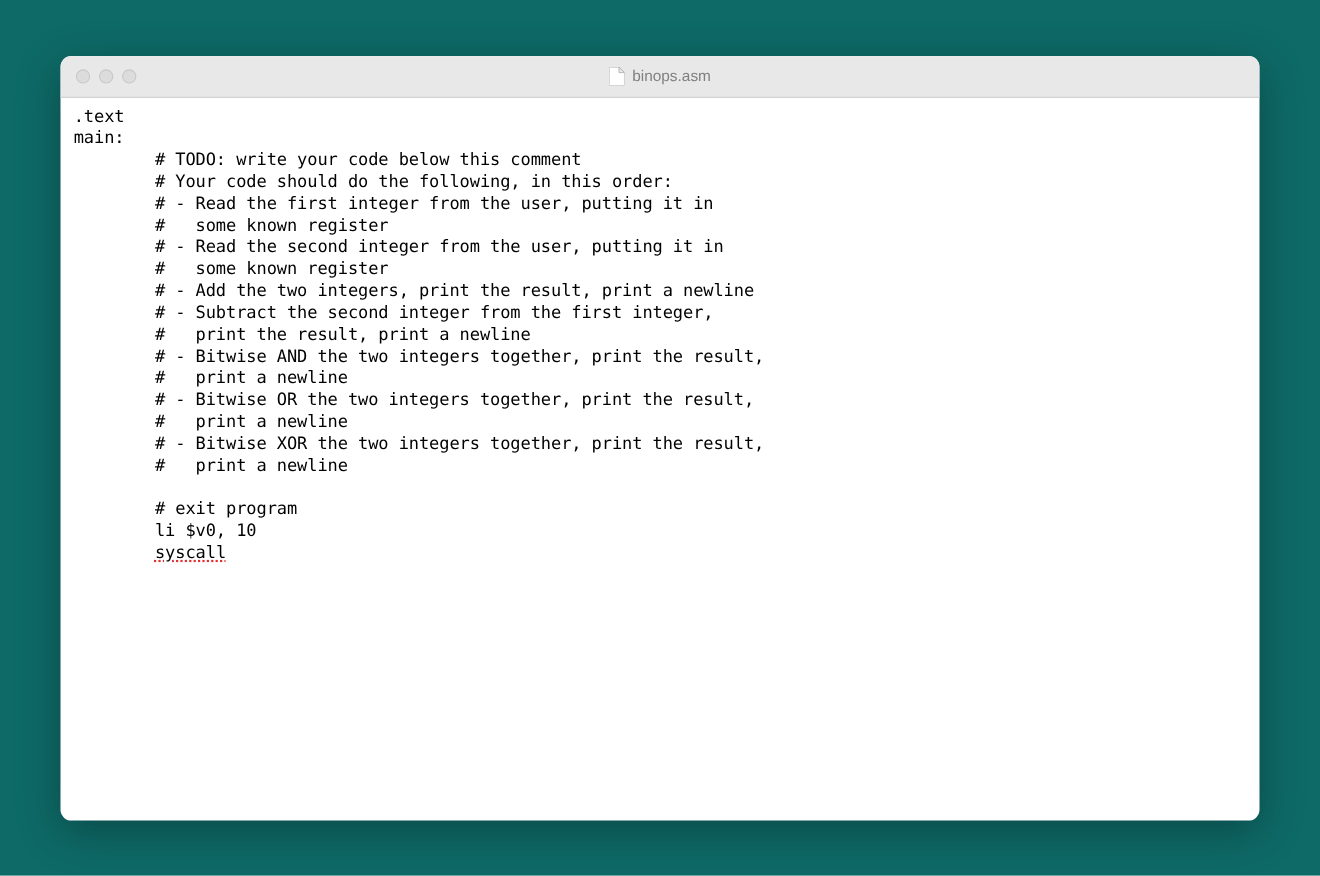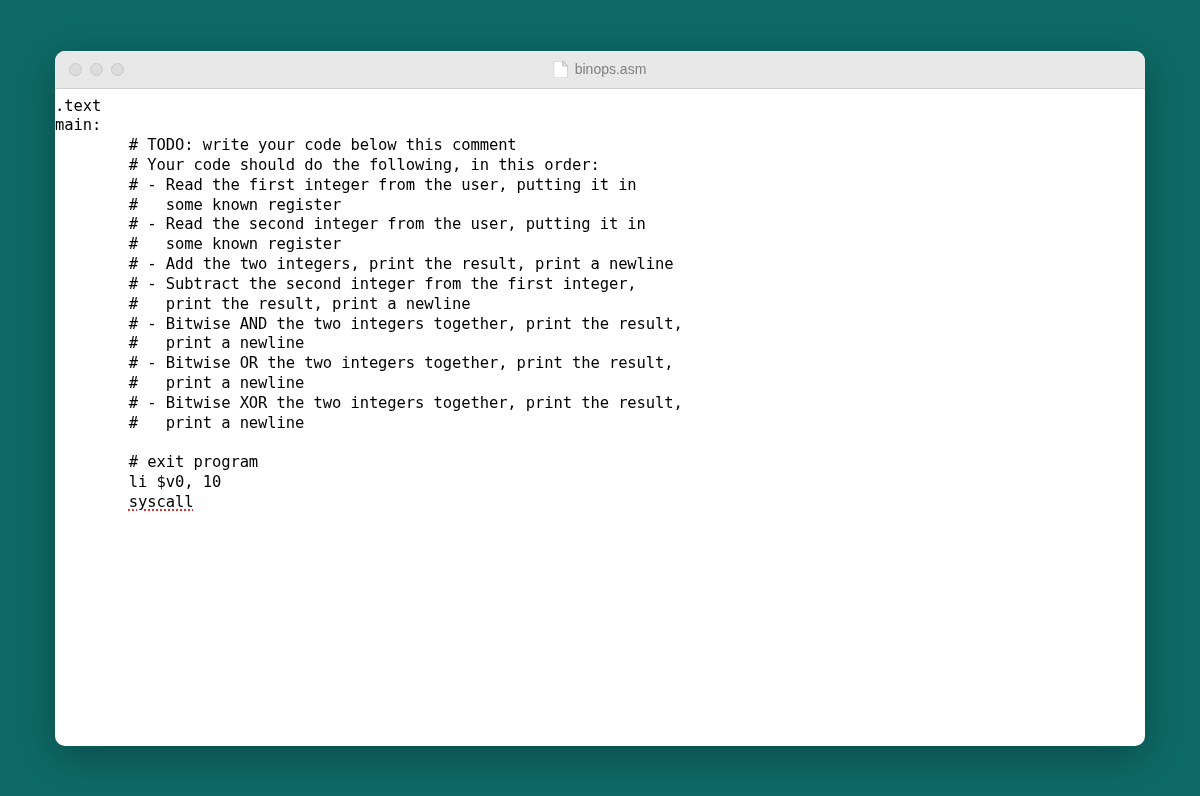--- a/index.html
+++ b/index.html
@@ -74,21 +74,21 @@
     }
     
     .title-text {
       font-size: 14px;
       color: #808080;
       font-weight: 500;
     }
     
     .editor-content {
       flex: 1;
-      padding: 8px 0;
+      padding: 8px 12px;
       font-family: "SF Mono", Menlo, Monaco, Consolas, monospace;
       font-size: 15.5px;
       line-height: 1.28;
       color: #000000;
       white-space: pre;
       overflow: hidden;
       letter-spacing: -0.1px;
     }
     
     .spellcheck {

